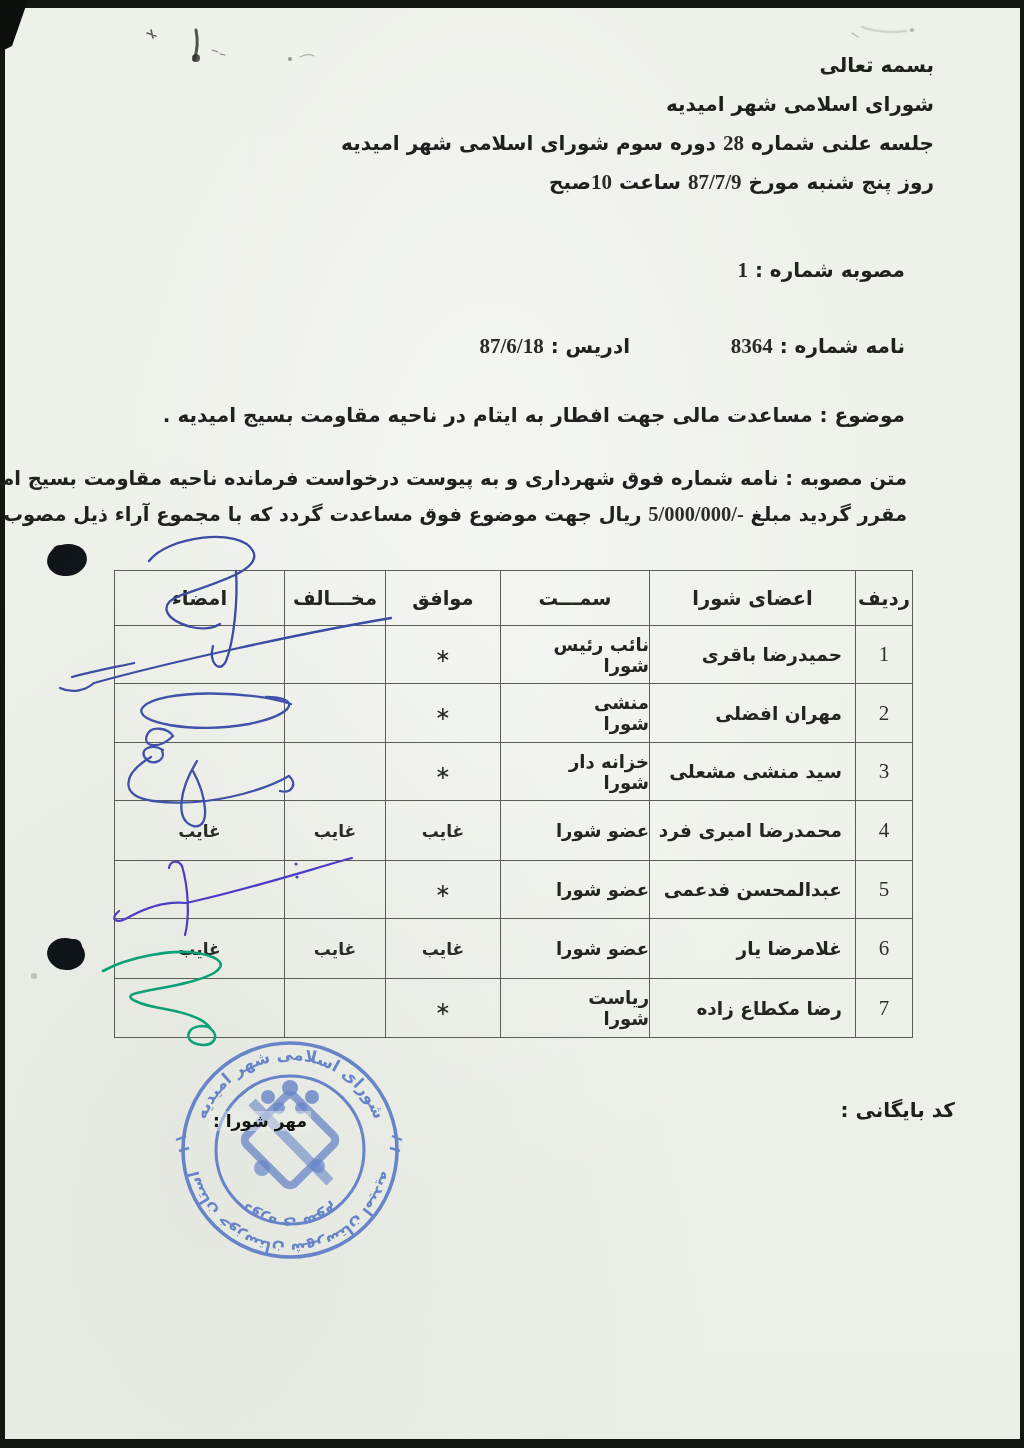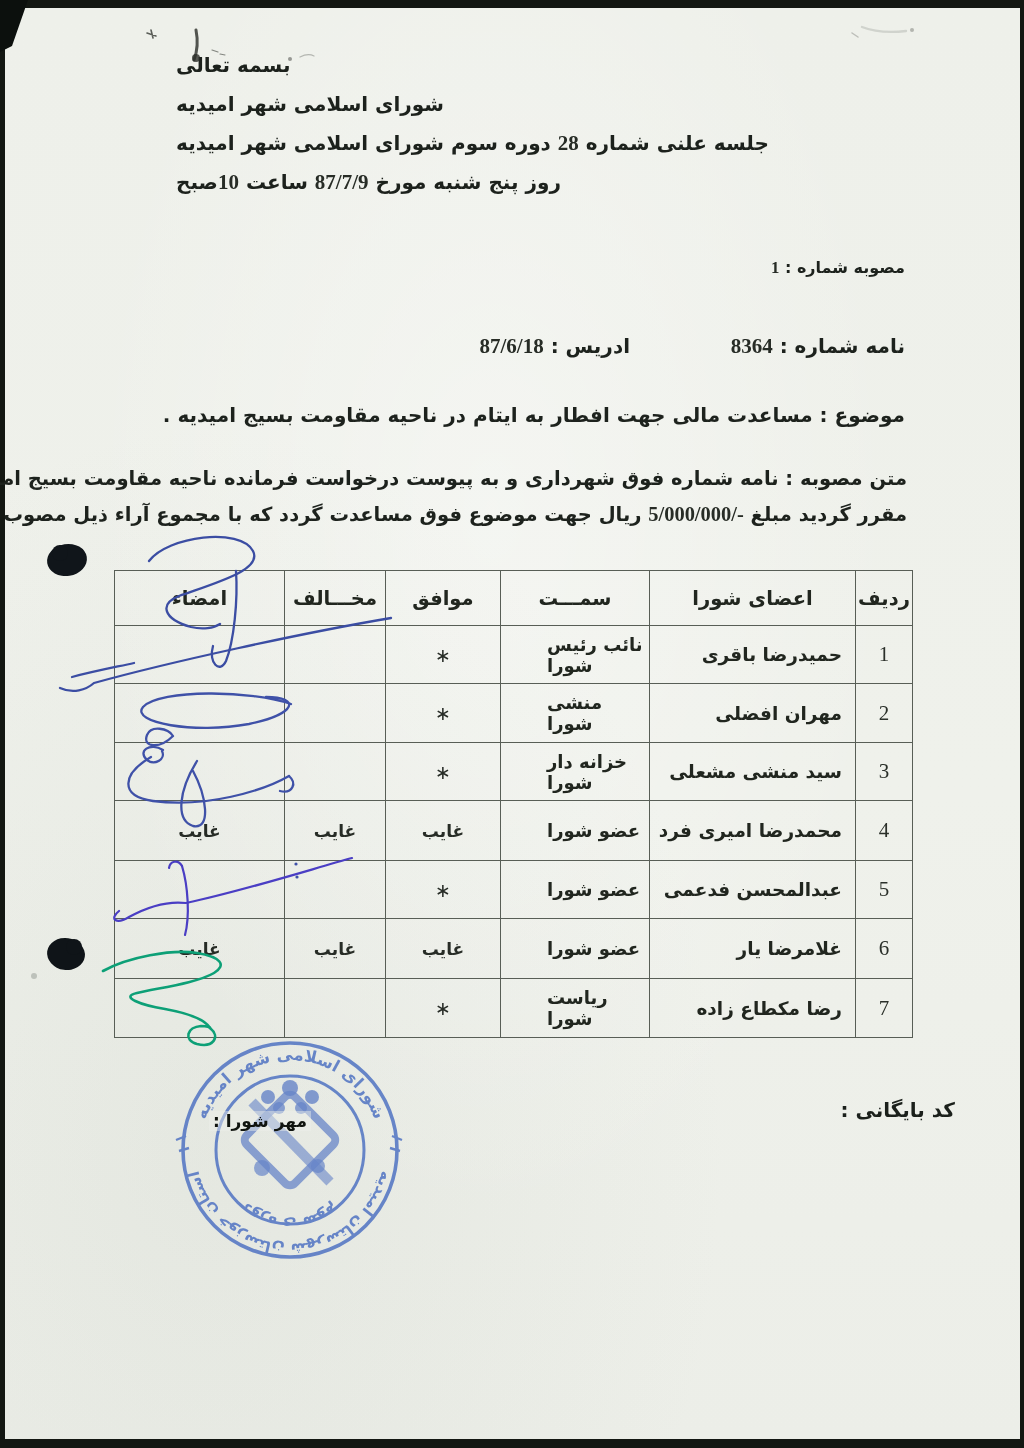--- a/index.html
+++ b/index.html
@@ -7,43 +7,43 @@
            font-family:"DejaVu Sans",sans-serif;}
   .page{position:absolute;left:5px;top:8px;right:4px;bottom:9px;
         background:
           radial-gradient(ellipse at 48% 35%, rgba(255,255,255,.35) 0%, rgba(255,255,255,0) 55%),
           radial-gradient(ellipse at 20% 80%, rgba(190,198,186,.18) 0%, rgba(190,198,186,0) 45%),
           linear-gradient(180deg,#eef0ea 0%, #eff1eb 55%, #eceee8 100%);
         z-index:1;}
   .txt{position:absolute;direction:rtl;color:#1d221d;font-weight:bold;white-space:nowrap;z-index:3;}
   .num{font-family:"Liberation Serif","DejaVu Serif",serif;font-weight:bold;direction:ltr;unicode-bidi:embed;
        font-size:1.05em;color:#272c26;}
-  .header-block{position:absolute;left:176px;top:46px;width:770px;text-align:left;z-index:3;
+  .header-block{position:absolute;left:164px;top:46px;width:770px;text-align:right;z-index:3;
                 direction:rtl;color:#1c211c;font-weight:bold;}
   .header-block .hl{line-height:39px;font-size:20px;}
   .hl1{font-size:19px;}
   
   .vote-table{position:absolute;left:114px;top:570px;z-index:2;border-collapse:collapse;direction:rtl;
               table-layout:fixed;width:798px;color:#21261f;}
   .vote-table td,.vote-table th{border:1.3px solid #585e56;padding:0;vertical-align:middle;overflow:hidden;}
   .vote-table{border:1.6px solid #4d534c;}
   th.h{font-size:19.5px;font-weight:bold;text-align:center;}
   td.member{font-size:18.5px;font-weight:bold;text-align:right;padding-right:13px;}
-  td.pos{font-size:18px;font-weight:bold;text-align:left;padding-left:46px;}
+  td.pos{font-size:18px;font-weight:bold;text-align:right;padding-left:46px;}
   td.no{font-family:"Liberation Serif","DejaVu Serif",serif;font-size:21px;text-align:center;color:#2b302a;font-weight:normal;}
   td.mark{font-size:17px;text-align:center;font-weight:bold;color:#272c26;}
   td.mark .star{font-size:19px;font-weight:normal;}
   td.sig{position:relative;}
   .overlay{position:absolute;left:0;top:0;z-index:4;pointer-events:none;}
   .seal-caption{position:absolute;left:209px;top:1111px;width:102px;z-index:6;direction:rtl;
                 font-weight:bold;font-size:17px;color:#10140f;background:rgba(238,240,234,.45);
                 text-align:center;white-space:nowrap;}
   .archive{position:absolute;right:69px;top:1098px;z-index:3;direction:rtl;font-weight:bold;
            font-size:20px;color:#1b201b;white-space:nowrap;}
-  .meta-resolution{top:258px;right:119px;font-size:16px;}
+  .meta-resolution{top:258px;right:119px;font-size:20px;}
   .meta-letter{top:334px;right:119px;font-size:20px;}
   .meta-date{top:334px;right:394px;font-size:20px;}
   .subject{top:403px;right:119px;font-size:20px;}
   .body-l1{top:467px;right:117px;font-size:19.5px;}
   .body-l2{top:503px;right:117px;font-size:19.5px;}
 </style>
 </head>
 <body>
 
 <div class="wrapper">

